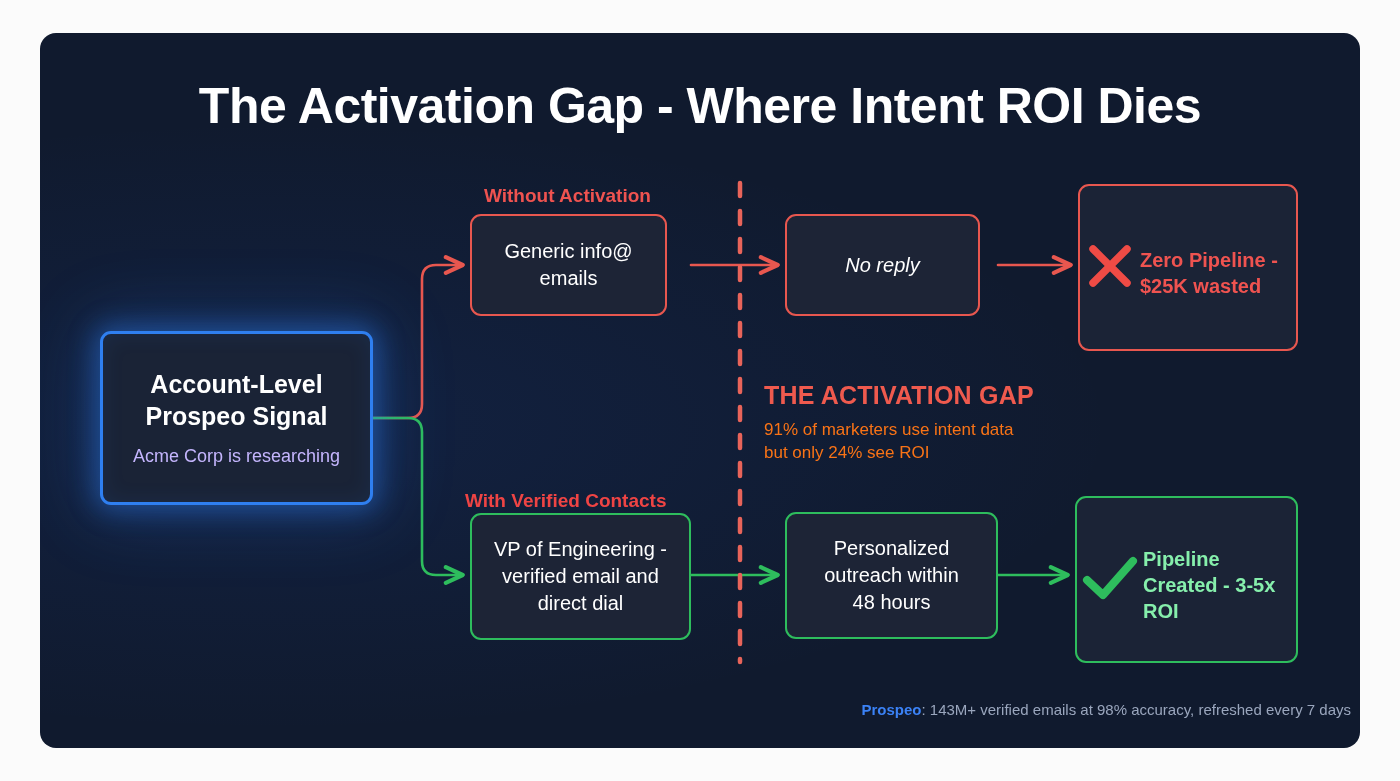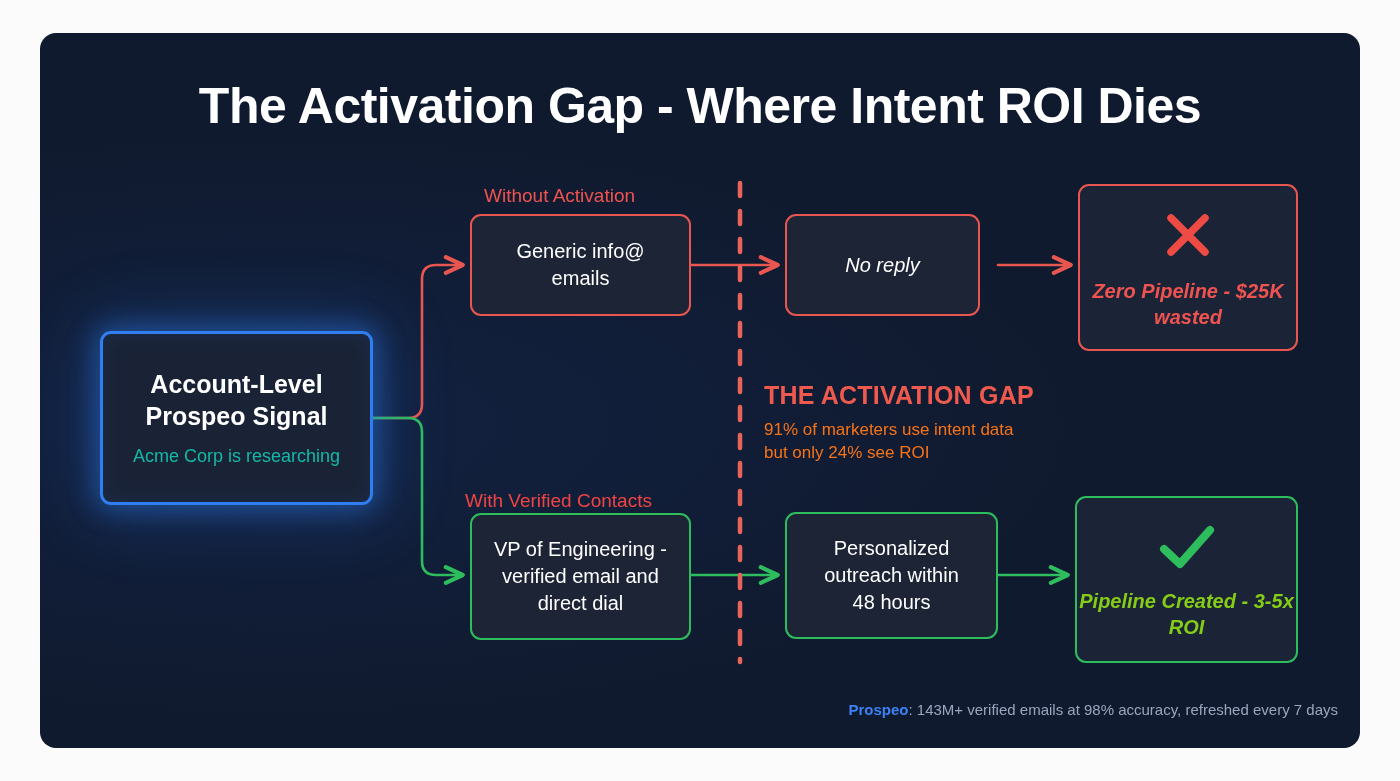--- a/index.html
+++ b/index.html
@@ -84,21 +84,21 @@
                 0 0 70px 14px rgba(47,127,240,.20),
                 inset 0 0 22px rgba(47,127,240,.10);
   }
   #source-node .headline {
     color: #ffffff;
     font-size: 25px;
     font-weight: bold;
     line-height: 1.28;
   }
   #source-node .sub {
-    color: #14b8a6;
+    color: #c4b5fd;
     font-size: 18px;
     line-height: 1.34;
     margin-top: 12px;
   }
 
   
   .node.red {
     border: 2px solid #e8574f;
     background: #1d2436;
   }
@@ -107,38 +107,36 @@
     border: 2px solid #2ebd5d;
     background: #1d2436;
   }
 
   .node .body {
     color: #ffffff;
     font-size: 20px;
     line-height: 1.34;
   }
 
-  #box-generic  { left: 430px; top: 181px; width: 221px; height: 102px; }
+  #box-generic  { left: 430px; top: 181px; width: 197px; height: 102px; }
   #box-noreply  { left: 745px; top: 181px; width: 195px; height: 102px; font-style: italic; }
   #box-vp       { left: 430px; top: 480px; width: 221px; height: 127px; }
   #box-outreach { left: 745px; top: 479px; width: 213px; height: 127px; }
 
   
   .outcome {
     position: absolute;
     box-sizing: border-box;
     border-radius: 11px;
     background: #1b2336;
     display: flex;
-    flex-direction: column;
     align-items: center;
     justify-content: center;
-    text-align: center;
-    z-index: 3;
-    font-style: italic;
+    text-align: left;
+    z-index: 3;
   }
   .outcome .caption {
     font-size: 20px;
     font-weight: bold;
     line-height: 1.3;
     margin-top: 10px;
   }
   .outcome .mark {
     line-height: 1;
   }
@@ -152,27 +150,27 @@
   }
   #outcome-fail .caption { color: #ef5350; }
 
   #outcome-win {
     left: 1035px;
     top: 463px;
     width: 223px;
     height: 167px;
     border: 2px solid #2ebd5d;
   }
-  #outcome-win .caption { color: #84cc16; }
+  #outcome-win .caption { color: #86efac; }
 
   
   .branch-label {
     position: absolute;
     font-size: 19px;
-    font-weight: normal;
+    font-weight: bold;
     z-index: 3;
     white-space: nowrap;
   }
   #label-without {
     left: 444px;
     top: 152px;
     color: #ef5350;
   }
   #label-with {
     left: 425px;
@@ -198,21 +196,21 @@
   #gap-note .gap-sub {
     color: #f97316;
     font-size: 17px;
     line-height: 1.36;
     margin-top: 8px;
   }
 
   
   #footer {
     position: absolute;
-    right: 22px;
+    right: 9px;
     top: 668px;
     font-size: 15px;
     color: #9aa6bd;
     white-space: nowrap;
     z-index: 3;
   }
   #footer .brand {
     color: #3b82f6;
     font-weight: bold;
   }

